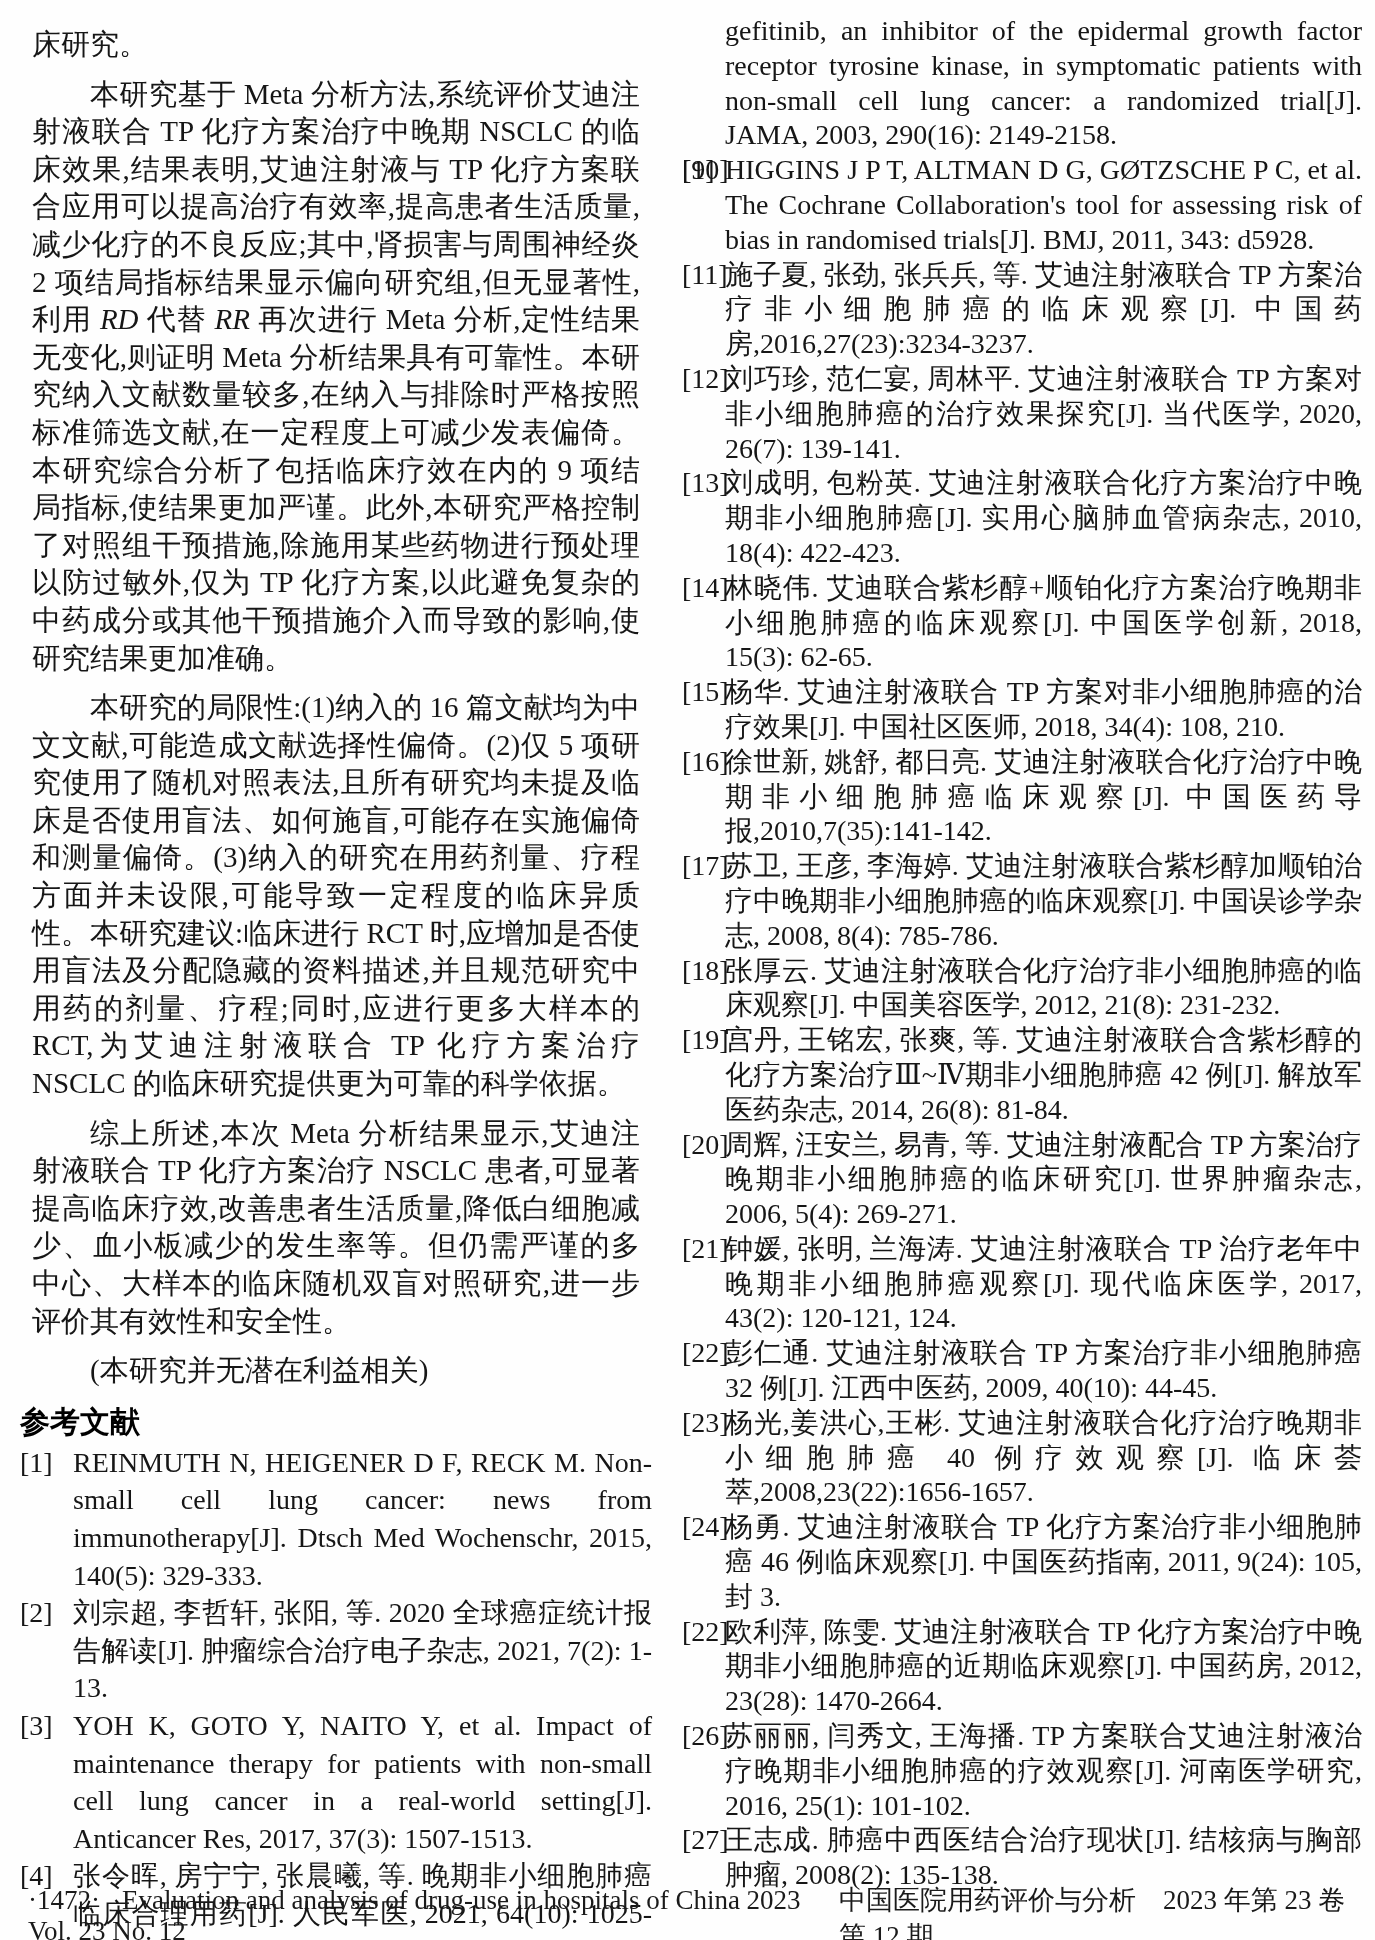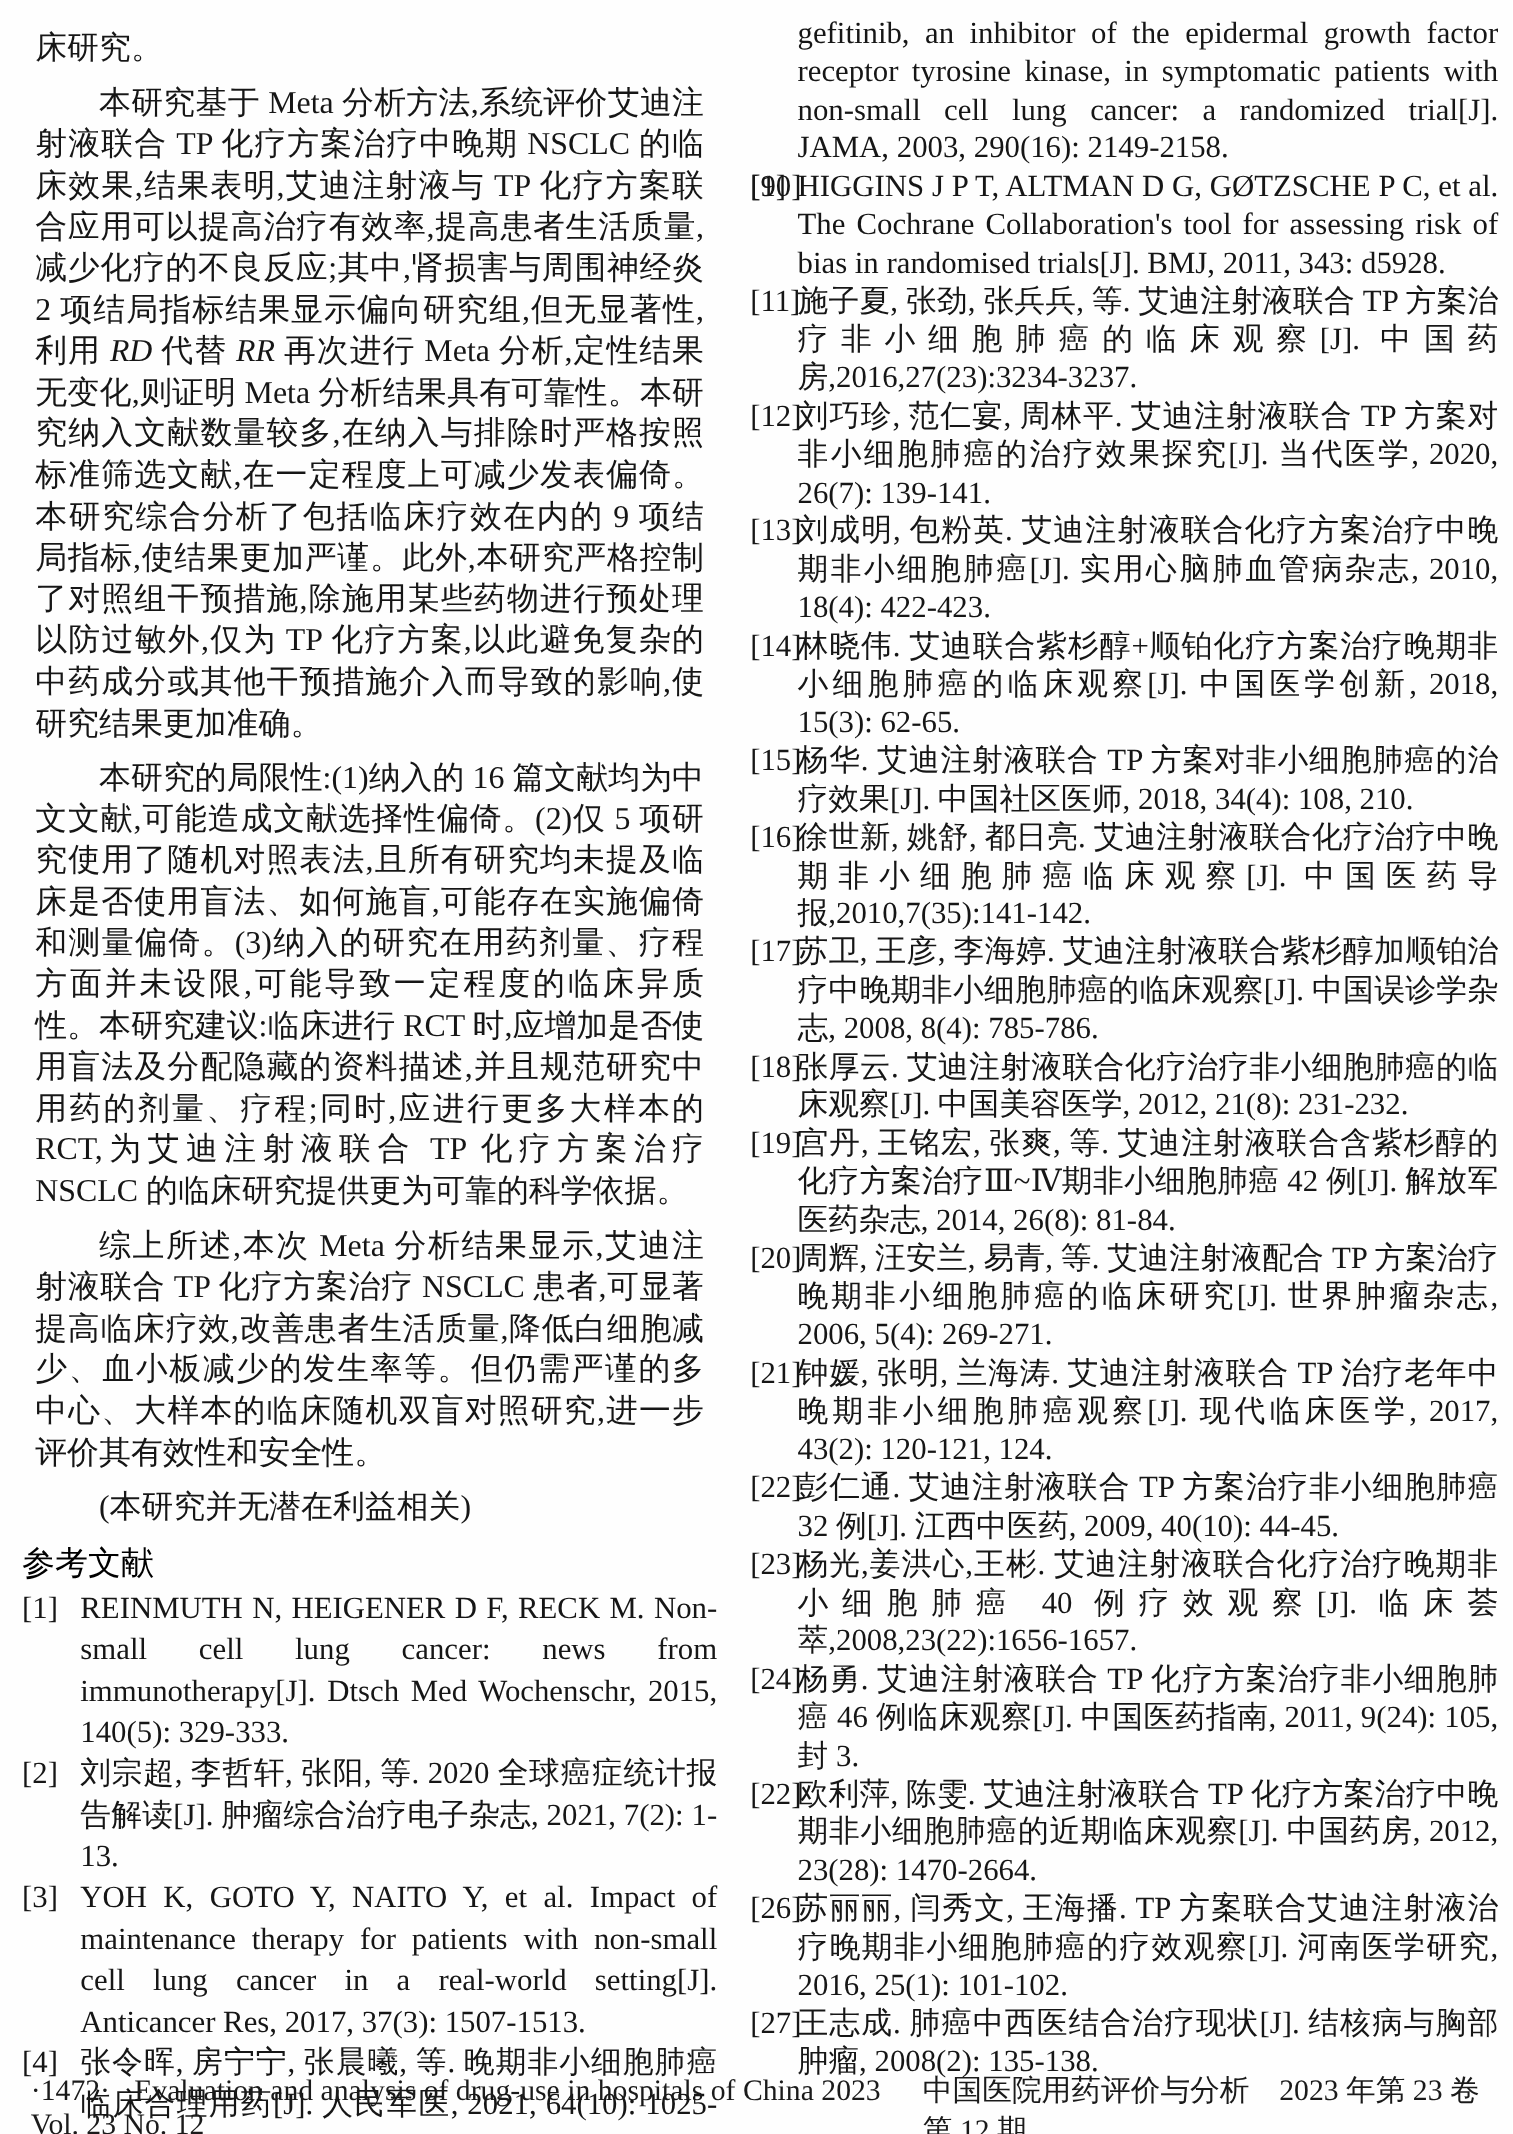--- a/index.html
+++ b/index.html
@@ -36,21 +36,21 @@
     width: 680px;
     font-size: 28px;
     line-height: 34.8px;
   }
   p.para { margin: 12px; }
   .indent { text-indent: 2em; }
   .italic { font-style: italic; }
   .refs-heading {
     margin: 3px 0 2px 0;
     font-family: "Liberation Sans", "DejaVu Sans", sans-serif;
-    font-weight: normal;
+    font-weight: bold;
     font-size: 30px;
     line-height: 40px;
     color: #000000;
     text-align: left;
   }
   .ref-list { margin: 0; }
   .ref {
     position: relative;
     margin: 0;
     font-size: 28px;

